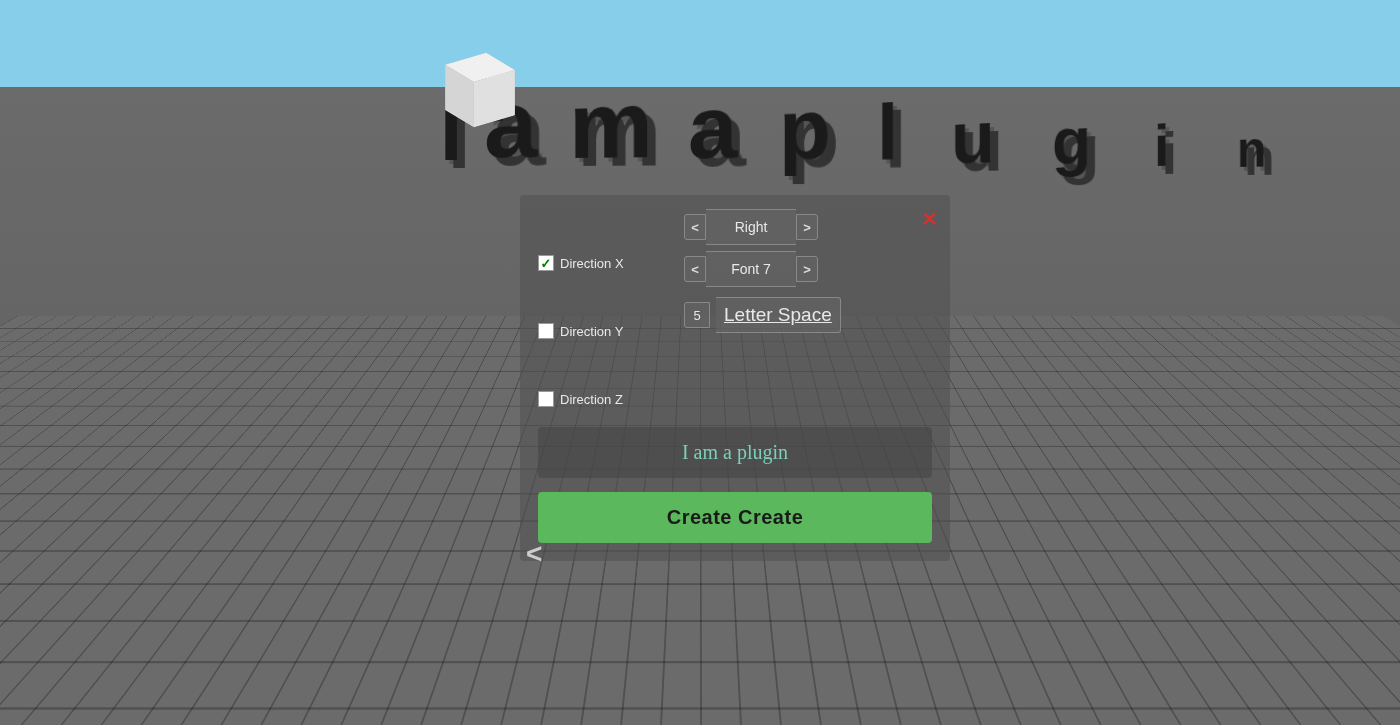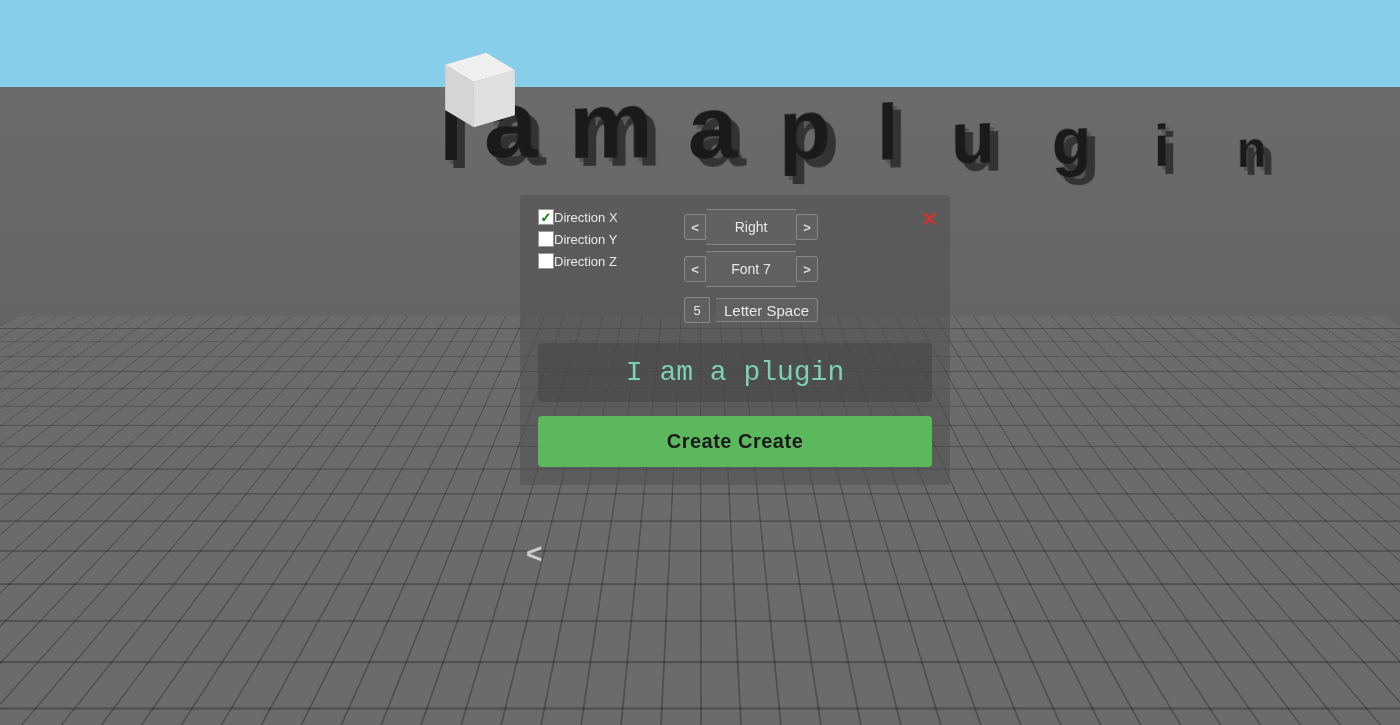--- a/index.html
+++ b/index.html
@@ -138,21 +138,22 @@
     .checkbox-container {
       display: flex;
       flex-direction: column;
       gap: 6px;
       min-width: 130px;
     }
 
     .check-row {
       display: flex;
       align-items: center;
-      gap: 0;
+      gap: 6px;
+      margin-top: 46px;
     }
 
     .checkbox {
       width: 16px;
       height: 16px;
       background: white;
       border: 1px solid #999;
       display: flex;
       align-items: center;
       justify-content: center;
@@ -254,46 +255,47 @@
       align-items: center;
       justify-content: center;
       border-radius: 3px 0 0 3px;
     }
 
     .letter-space-label {
       background: rgba(100,100,100,0.7);
       border: 1px solid #888;
       border-left: none;
       color: #e8e8e8;
-      font-size: 15px;
+      font-size: 19px;
       padding: 0 8px;
-      height: 24px;
+      height: 36px;
       display: flex;
       align-items: center;
       border-radius: 0 3px 3px 0;
+      text-decoration: underline;
     }
 
     
     .text-input-area {
       margin-top: 20px;
       width: 100%;
     }
 
     .plugin-text-input {
       width: 100%;
       background: rgba(70,70,70,0.65);
       border: none;
       color: #7ecfb8;
-      font-size: 28px;
+      font-size: 20px;
       font-weight: 500;
       text-align: center;
       padding: 14px 10px;
       border-radius: 4px;
       outline: none;
-      font-family: Liberation Mono, monospace;
+      font-family: Liberation Serif, serif;
     }
 
     
     .create-btn {
       width: 100%;
       margin-top: 14px;
       background: #5cb85c;
       border: none;
       color: #1a1a1a;
       font-size: 20px;

